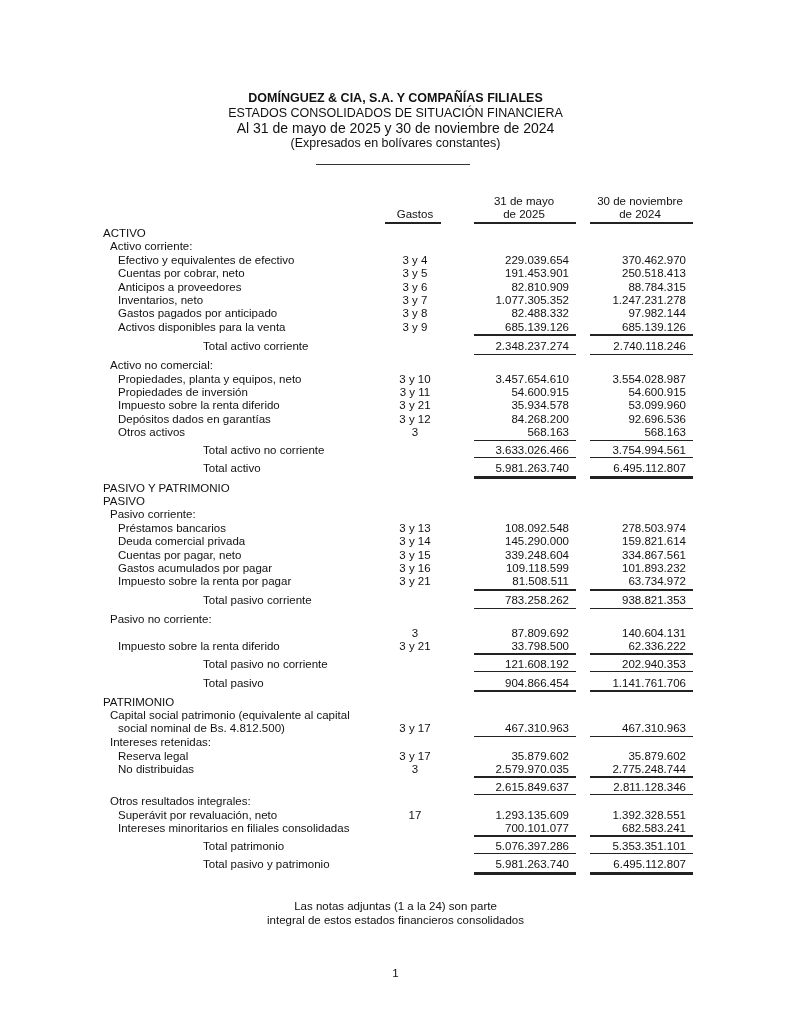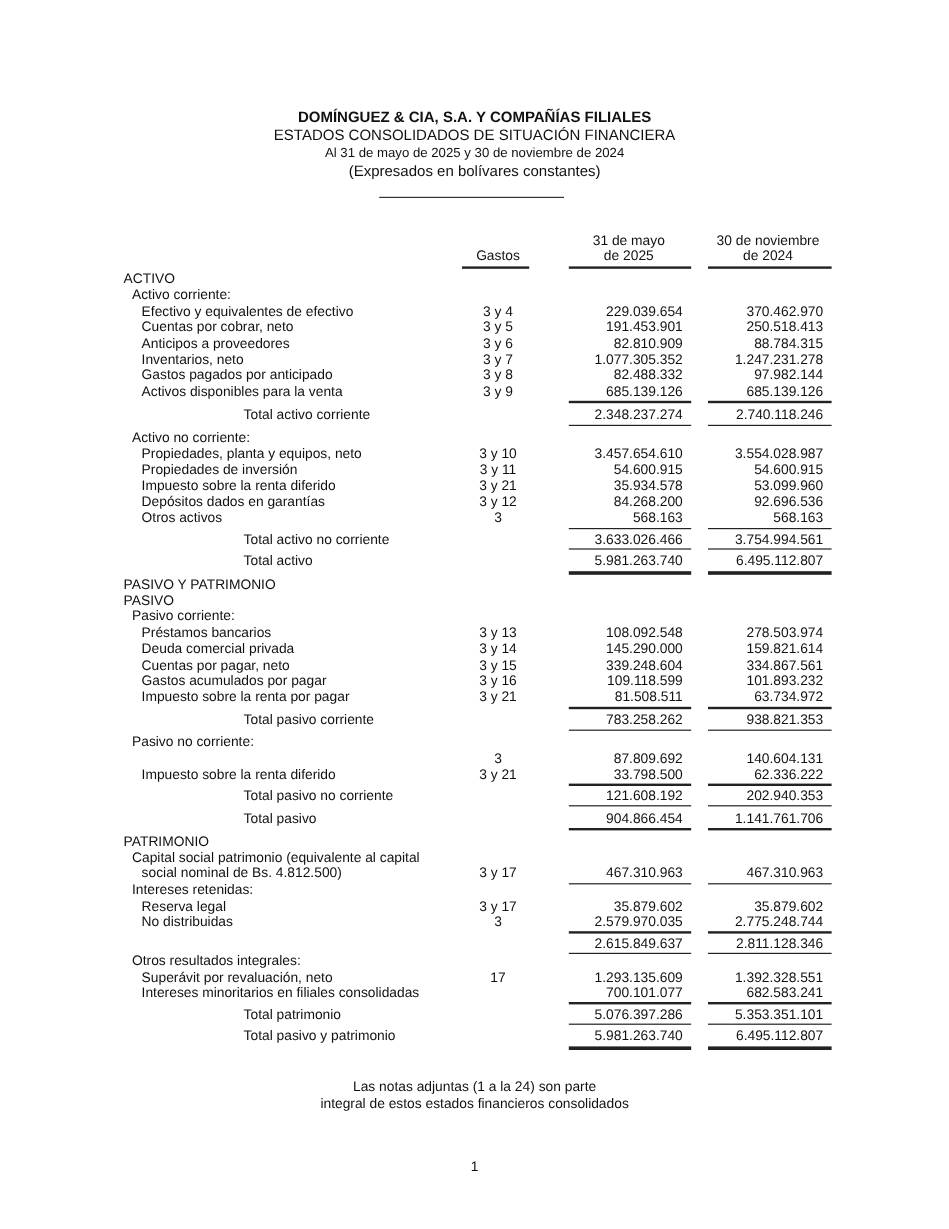--- a/index.html
+++ b/index.html
@@ -1,21 +1,21 @@
 <!DOCTYPE html>
 <html><head>
 <meta charset="utf-8">
 <style>
   html, body { margin:0; padding:0; background:#ffffff; }
   body { width:791px; height:1024px; position:relative; overflow:hidden;
          font-family:"Liberation Sans", sans-serif; color:#111; font-size:11.5px; }
   .hdr { position:absolute; left:0; width:791px; text-align:center; line-height:15px; }
   .title-bold { font-weight:bold; font-size:12.5px; top:91px; }
   .h2 { top:106px; font-size:12.5px; }
-  .h3 { top:121px; font-size:11px; }
+  .h3 { top:121px; font-size:14px; }
   .h4 { top:136px; font-size:12.5px; }
   .hrule { position:absolute; left:316px; width:154px; top:164px; border-top:1px solid #333; }
   .colhead { position:absolute; text-align:center; line-height:13px; font-size:11.5px; }
   .row { position:absolute; left:0; width:791px; height:13px; line-height:13px; }
   .row span { position:absolute; white-space:nowrap; }
   .nt { width:60px; left:385px; text-align:center; }
   .c1 { width:100px; left:469px; text-align:right; }
   .c2 { width:100px; left:586px; text-align:right; }
   .line { position:absolute; height:0; border-top:1px solid #222; }
   .thick { position:absolute; border-top:2px solid #222; }
@@ -93,21 +93,21 @@
 
   <div class="row" style="top:340px">
     <span style="left:203px">Total activo corriente</span>
     <span class="c1">2.348.237.274</span>
     <span class="c2">2.740.118.246</span>
     </div>
   <div class="line" style="left:474px;width:102px;top:354px;"></div>
   <div class="line" style="left:590px;width:103px;top:354px;"></div>
 
   <div class="row" style="top:359px">
-    <span style="left:110px">Activo no corriente:</span>
+    <span style="left:110px">Activo no comercial:</span>
     </div>
   <div class="row" style="top:373px">
     <span style="left:118px">Propiedades, planta y equipos, neto</span>
     <span class="nt">3 y 10</span>
     <span class="c1">3.457.654.610</span>
     <span class="c2">3.554.028.987</span>
     </div>
   <div class="row" style="top:386px">
     <span style="left:118px">Propiedades de inversión</span>
     <span class="nt">3 y 11</span>

